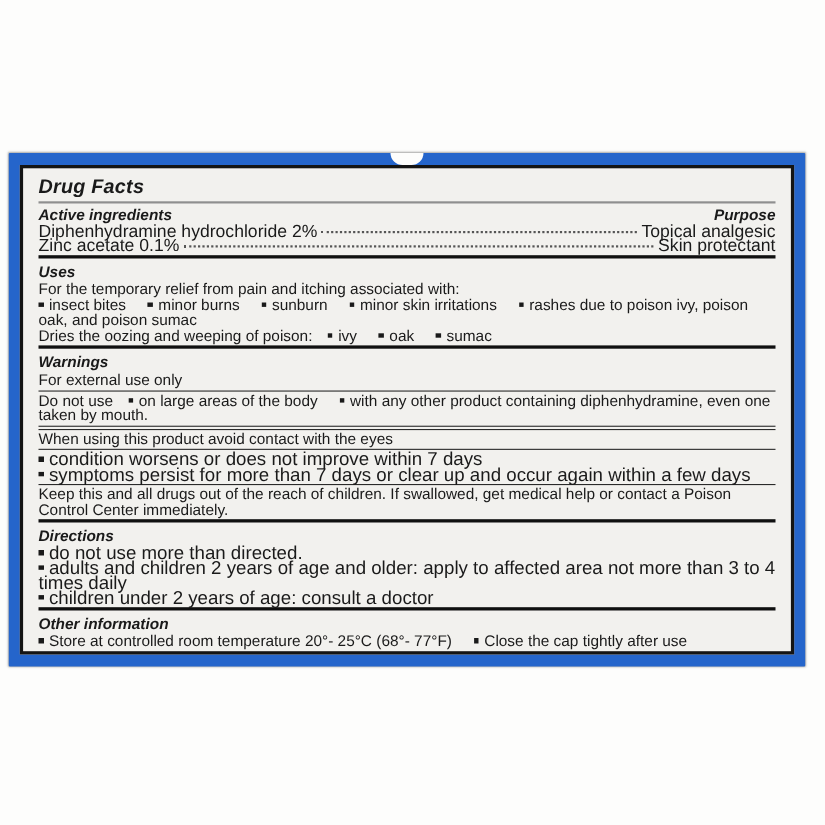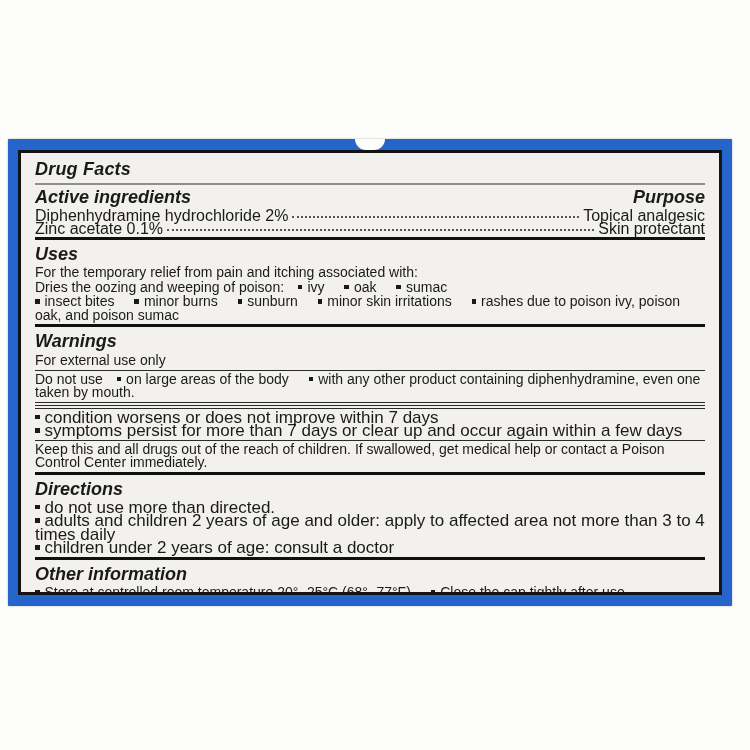--- a/index.html
+++ b/index.html
@@ -16,21 +16,21 @@
   }
   .label-inner {
     position:absolute; left:10px; right:10px; top:11px; bottom:11px;
     background:#f2f1ee; border:3px solid #141414;
     padding:4px 14px 5px 14px; overflow:hidden;
   }
   .df-title { font-size:18px; font-weight:bold; font-style:italic; letter-spacing:.2px; padding:2px 0 3px 0; }
   .rule-title { border:none; border-top:2px solid #8f8f8f; }
   .rule-thick { border:none; border-top:3px solid #101010; margin:2px 0; }
   .rule-thin  { border:none; border-top:1px solid #2a2a2a; margin:2px 0; }
-  .sec-head { font-size:18px; font-weight:bold; font-style:italic; padding:2px 0 1px 0; }
+  .sec-head { font-size:14px; font-weight:bold; font-style:italic; padding:2px 0 1px 0; }
   .body-line { font-size:14px; line-height:13.5px; }
   .bold { font-weight:normal; }
   .ai-headrow { display:flex; justify-content:space-between; align-items:baseline; }
   .dotrow { display:flex; align-items:baseline; font-size:16px; line-height:13px; }
   .leader { flex:1; margin:0 4px; border-bottom:2px dotted #555; transform:translateY(-3px); }
   .sq {
     display:inline-block; width:4.5px; height:4.5px; background:#1a1a1a;
     margin-right:5px; vertical-align:middle; position:relative; top:-1px;
   }
   .inline-item { margin-right:16px; }
@@ -65,47 +65,48 @@
         <span>Skin protectant</span>
       </div>
     </div>
 
     <hr class="rule-thick mt2">
 
     <div class="section">
       <div class="sec-head">Uses</div>
       <div class="body-line">For the temporary relief from pain and itching associated with:</div>
       <div class="body-line mt1">
-        <span class="lead-gap">Dries the oozing and weeping of poison:</span>
-        <span class="inline-item"><span class="sq"></span><span>ivy</span></span>
-        <span class="inline-item"><span class="sq"></span><span>oak</span></span>
-        <span class="inline-item"><span class="sq"></span><span>sumac</span></span>
-      </div>
-      <div class="body-line mt1">
         <span class="inline-item"><span class="sq"></span><span>insect bites</span></span>
         <span class="inline-item"><span class="sq"></span><span>minor burns</span></span>
         <span class="inline-item"><span class="sq"></span><span>sunburn</span></span>
         <span class="inline-item"><span class="sq"></span><span>minor skin irritations</span></span>
         <span class="inline-item"><span class="sq"></span><span>rashes due to poison ivy, poison oak, and poison sumac</span></span>
+      </div>
+      <div class="body-line mt1">
+        <span class="lead-gap">Dries the oozing and weeping of poison:</span>
+        <span class="inline-item"><span class="sq"></span><span>ivy</span></span>
+        <span class="inline-item"><span class="sq"></span><span>oak</span></span>
+        <span class="inline-item"><span class="sq"></span><span>sumac</span></span>
       </div>
     </div>
 
     <hr class="rule-thick mt2">
 
     <div class="section">
       <div class="sec-head">Warnings</div>
       <div class="body-line bold mt1">For external use only</div>
       <hr class="rule-thin">
       <div class="body-line">
         <span class="bold lead-gap">Do not use</span>
         <span class="inline-item"><span class="sq"></span><span>on large areas of the body</span></span>
         <span class="inline-item"><span class="sq"></span><span>with any other product containing diphenhydramine, even one taken by mouth.</span></span>
       </div>
       <hr class="rule-thin">
       <hr class="rule-thin">
+      <div class="body-line bold">When using this product avoid contact with the eyes</div>
       <hr class="rule-thin">
       <div class="bullet-block"><span class="sq"></span><span>condition worsens or does not improve within 7 days</span></div>
       <div class="bullet-block"><span class="sq"></span><span>symptoms persist for more than 7 days or clear up and occur again within a few days</span></div>
       <hr class="rule-thin">
       <div class="body-line">
         <span class="bold">Keep this and all drugs out of the reach of children.</span>
         <span>If swallowed, get medical help or contact a Poison Control Center immediately.</span>
       </div>
     </div>
 

